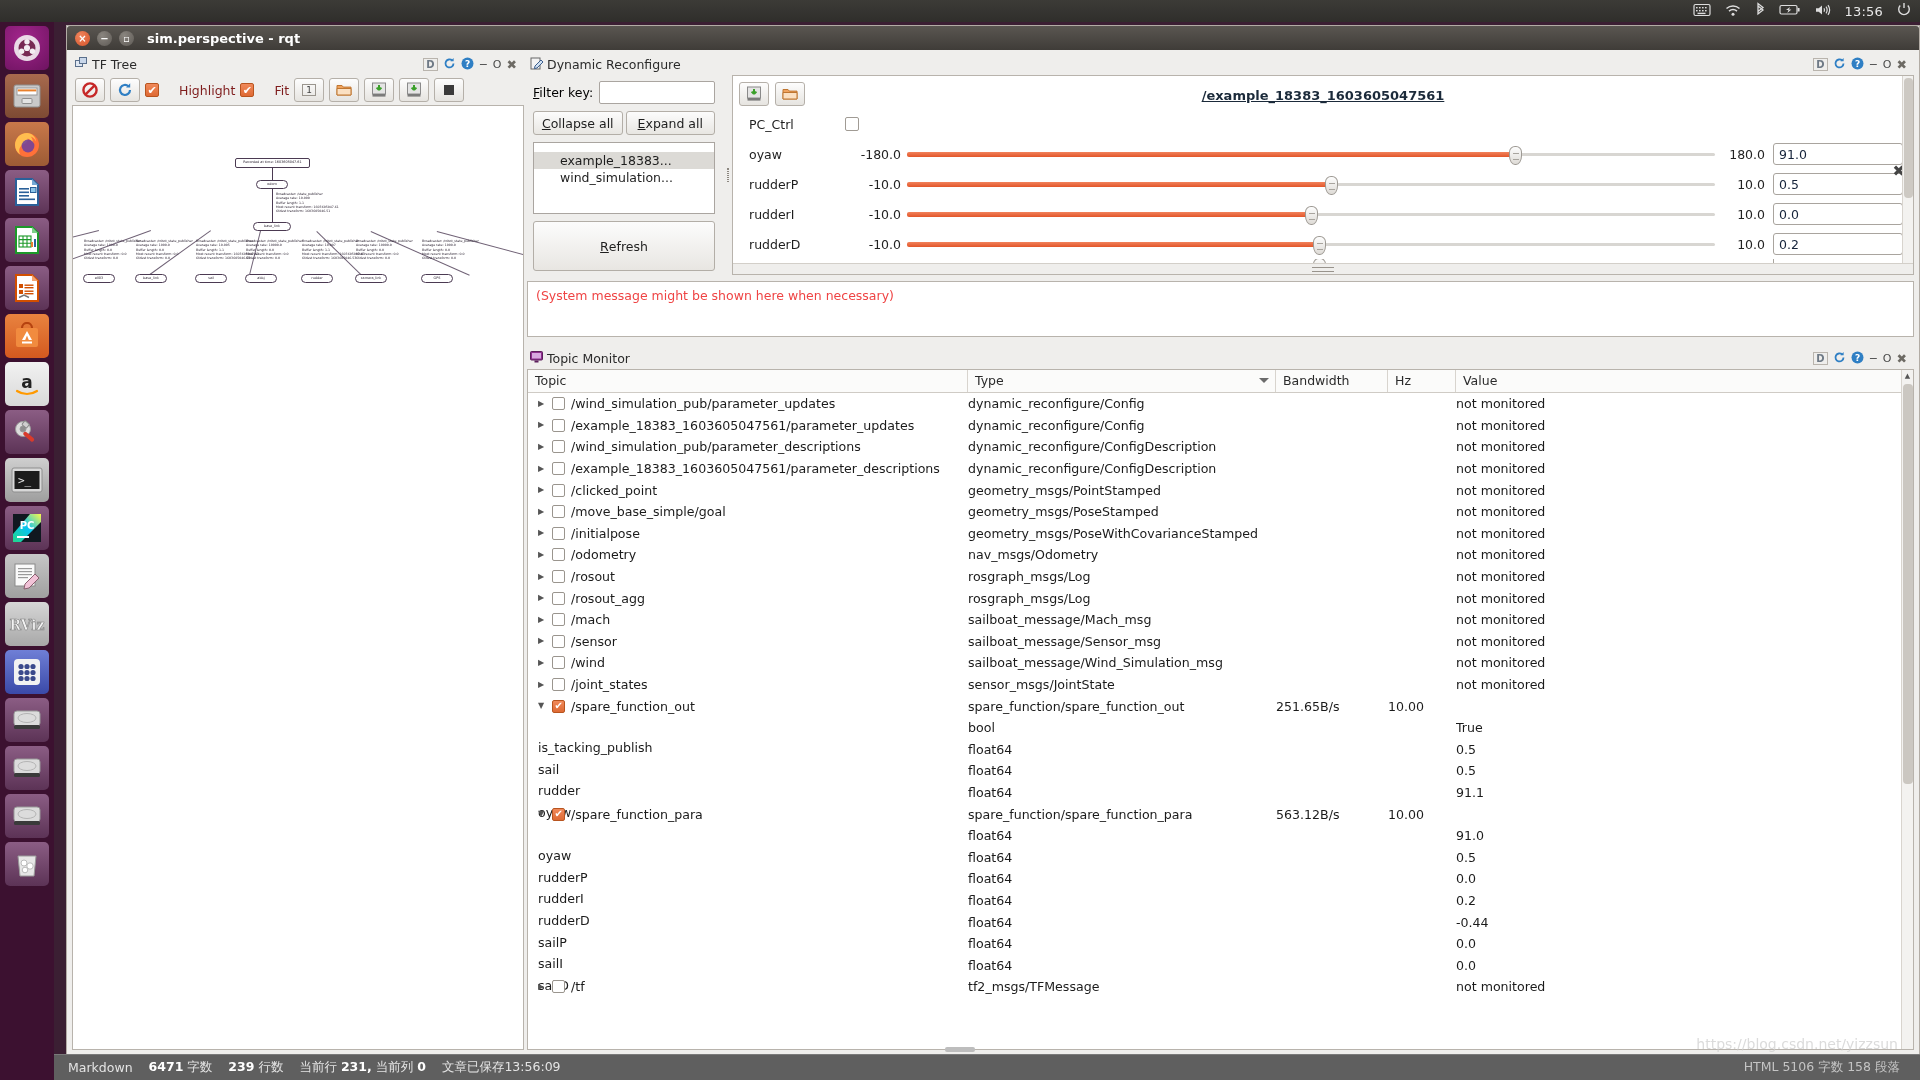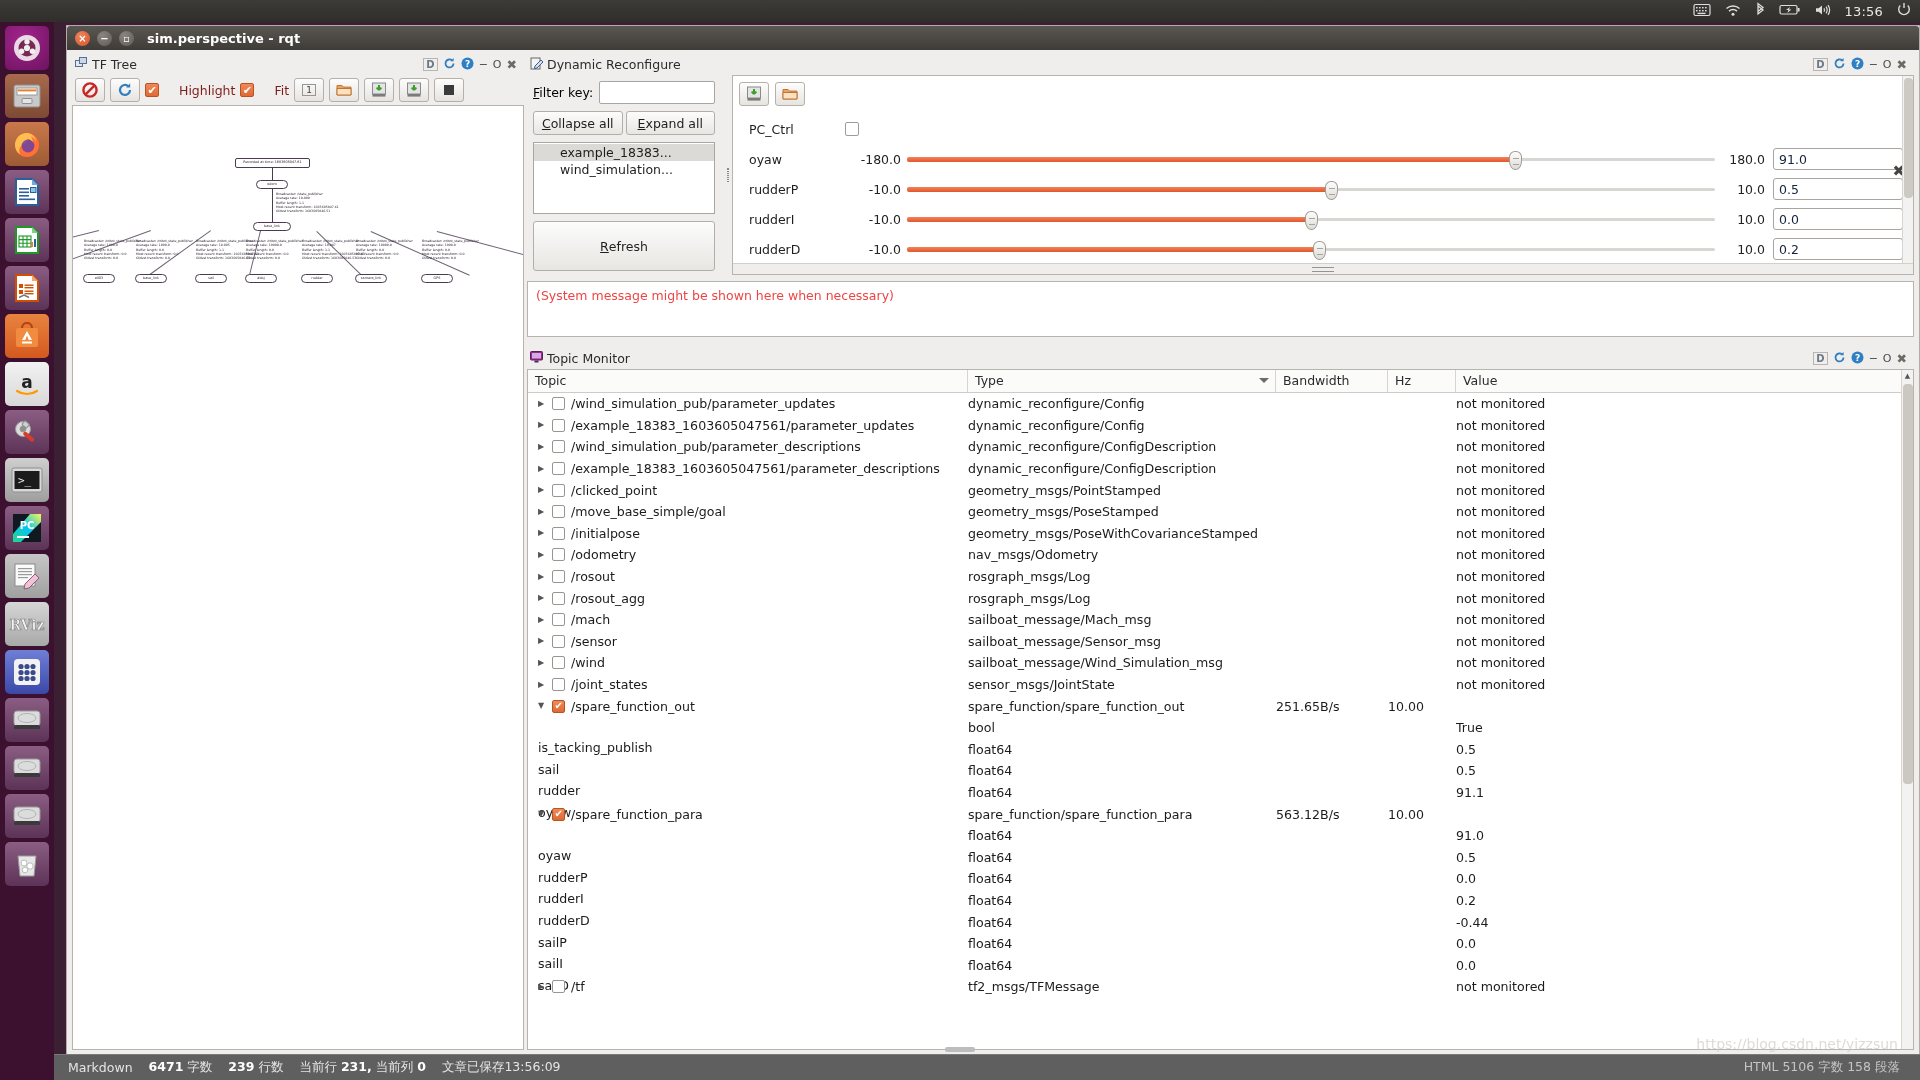--- a/index.html
+++ b/index.html
@@ -121,21 +121,21 @@
   }
   .btn-row { display:flex; gap:3px; }
   .qbtn {
     flex:1; height:24px; border:1px solid #b3aea7; border-radius:3px;
     background: linear-gradient(#fcfcfc,#e8e6e2);
     font-size:12.5px; color:#1e1e1e; display:flex; align-items:center; justify-content:center;
   }
   .qbtn u { text-decoration:underline; }
   #node-list {
     height:72px; border:1px solid #aaa5a0; background:#fff; font-size:12.5px; color:#1d1d1d;
-    padding-top:1px;
+    padding-top:9px;
   }
   #node-list .nl-item { padding:1px 6px 1px 26px; white-space:nowrap; overflow:hidden; }
   #node-list .nl-item.sel { background:#dcdad6; }
 
   #splitter-grip { width:9px; display:flex; align-items:center; justify-content:center; }
   #splitter-grip .g { width:2px; height:14px; border-left:1px dotted #8c8780; border-right:1px dotted #8c8780; }
 
   #dynrec-right {
     flex:1; background:#fff; border:1px solid #b8b3ac; position:relative; overflow:hidden; min-width:0;
   }
@@ -715,20 +715,21 @@
                       <rect x="1.5" y="12" width="13" height="2.6" fill="#7b7b7b"></rect>
                     </svg>
                 </span>
                 <span class="tbtn">
                   <svg width="16" height="14" viewBox="0 0 16 14">
                       <path d="M1 2.5h5l1.4 1.6H15V12H1z" fill="#f0a35e" stroke="#bf7631"></path>
                       <path d="M1 5.5h14V12H1z" fill="#fbe0c2" stroke="#bf7631"></path>
                     </svg>
                 </span>
               </div>
+              <div id="dynrec-node-title">/example_18383_1603605047561</div>
               <span id="close-x">✖</span>
 
               <div class="param-rows">
 
                 <div class="prow">
                   <span class="pname">PC_Ctrl</span>
                   <span class="pcheck"></span>
                 </div>
 
                 <div class="prow">

